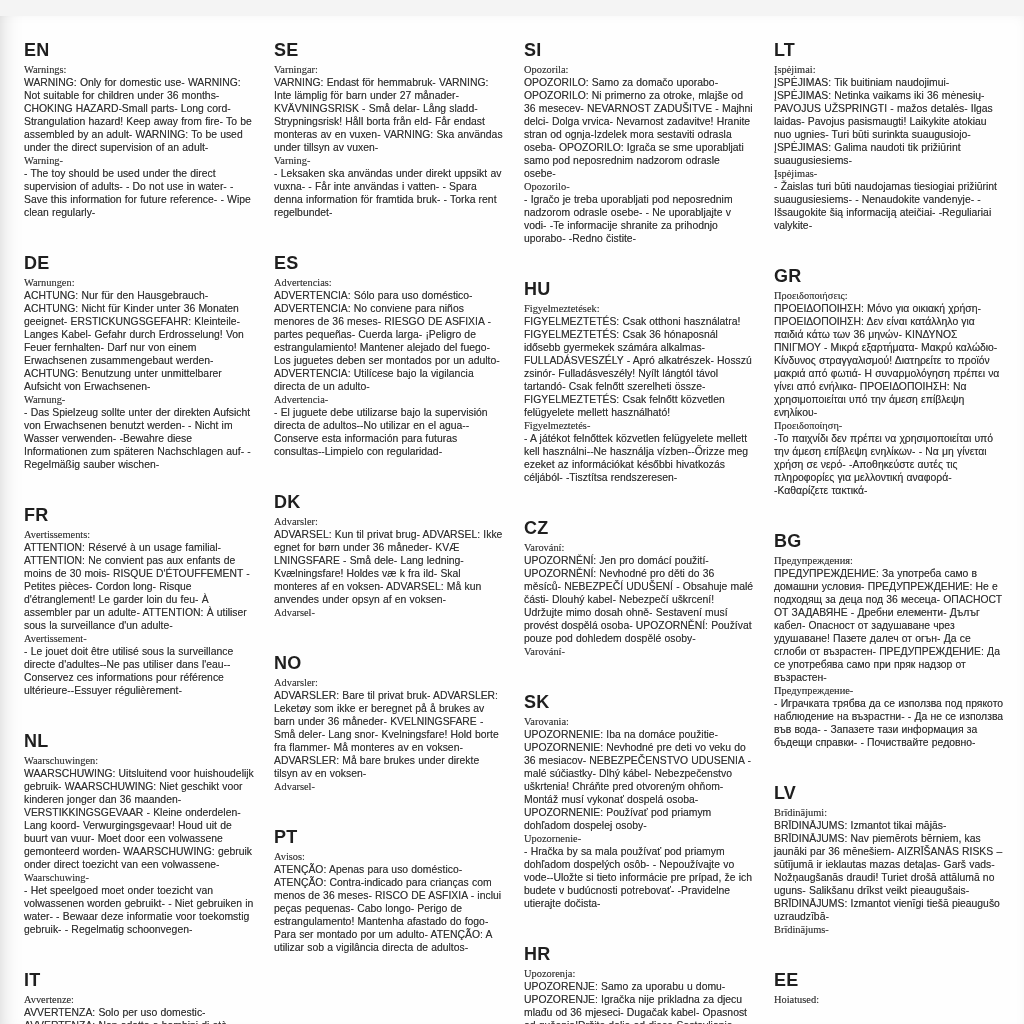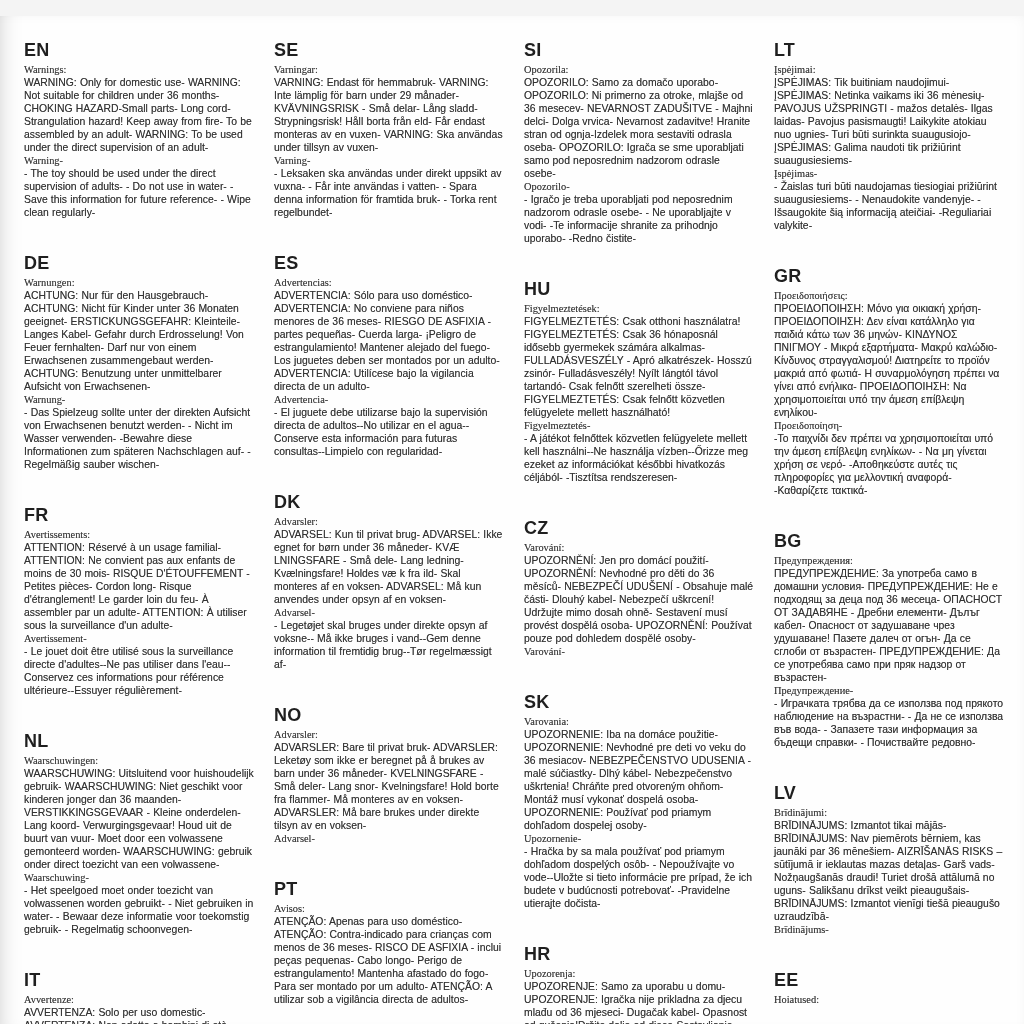--- a/index.html
+++ b/index.html
@@ -90,37 +90,36 @@
         <section class="block">
           <h2 class="code">IT</h2>
           <p class="subheading">Avvertenze:</p>
           <p class="body">AVVERTENZA: Solo per uso domestic- AVVERTENZA: Non adatto a bambini di età inferiore a 36 mesi- PERICOLO DI DEGLUTIZIONE - Piccole parti- Cavo lungo- Pericolo di strangolamento! Tenere lontano dal fuoco- Necessita di essere assemblato da un individuo adulto- AVVERTENZA: Da usare sotto la diretta sorveglianza di un adulto-</p>
         </section>
       </div>
       <div class="column">
         <section class="block">
           <h2 class="code">SE</h2>
           <p class="subheading">Varningar:</p>
-          <p class="body">VARNING: Endast för hemmabruk- VARNING: Inte lämplig för barn under 29 månader- KVÄVNINGSRISK - Små delar- Lång sladd- Strypningsrisk! Håll borta från eld- Får endast monteras av en vuxen- VARNING: Ska användas under tillsyn av vuxen-</p>
+          <p class="body">VARNING: Endast för hemmabruk- VARNING: Inte lämplig för barn under 27 månader- KVÄVNINGSRISK - Små delar- Lång sladd- Strypningsrisk! Håll borta från eld- Får endast monteras av en vuxen- VARNING: Ska användas under tillsyn av vuxen-</p>
           <p class="subheading">Varning-</p>
           <p class="body">- Leksaken ska användas under direkt uppsikt av vuxna- - Får inte användas i vatten- - Spara denna information för framtida bruk- - Torka rent regelbundet-</p>
         </section>
         <section class="block">
           <h2 class="code">ES</h2>
           <p class="subheading">Advertencias:</p>
           <p class="body">ADVERTENCIA: Sólo para uso doméstico- ADVERTENCIA: No conviene para niños menores de 36 meses- RIESGO DE ASFIXIA - partes pequeñas- Cuerda larga- ¡Peligro de estrangulamiento! Mantener alejado del fuego- Los juguetes deben ser montados por un adulto- ADVERTENCIA: Utilícese bajo la vigilancia directa de un adulto-</p>
           <p class="subheading">Advertencia-</p>
           <p class="body">- El juguete debe utilizarse bajo la supervisión directa de adultos--No utilizar en el agua--Conserve esta información para futuras consultas--Limpielo con regularidad-</p>
         </section>
         <section class="block">
           <h2 class="code">DK</h2>
           <p class="subheading">Advarsler:</p>
           <p class="body">ADVARSEL: Kun til privat brug- ADVARSEL: Ikke egnet for børn under 36 måneder- KVÆ LNINGSFARE - Små dele- Lang ledning- Kvælningsfare! Holdes væ k fra ild- Skal monteres af en voksen- ADVARSEL: Må kun anvendes under opsyn af en voksen-</p>
           <p class="subheading">Advarsel-</p>
-          <p class="body">- Legetøjet skal bruges under direkte opsyn af voksne-- Må ikke bruges i vand--Gem denne information til fremtidig brug--Tør regelmæssigt af-</p>
         </section>
         <section class="block">
           <h2 class="code">NO</h2>
           <p class="subheading">Advarsler:</p>
           <p class="body">ADVARSLER: Bare til privat bruk- ADVARSLER: Leketøy som ikke er beregnet på å brukes av barn under 36 måneder- KVELNINGSFARE - Små deler- Lang snor- Kvelningsfare! Hold borte fra flammer- Må monteres av en voksen- ADVARSLER: Må bare brukes under direkte tilsyn av en voksen-</p>
           <p class="subheading">Advarsel-</p>
         </section>
         <section class="block">
           <h2 class="code">PT</h2>
           <p class="subheading">Avisos:</p>

